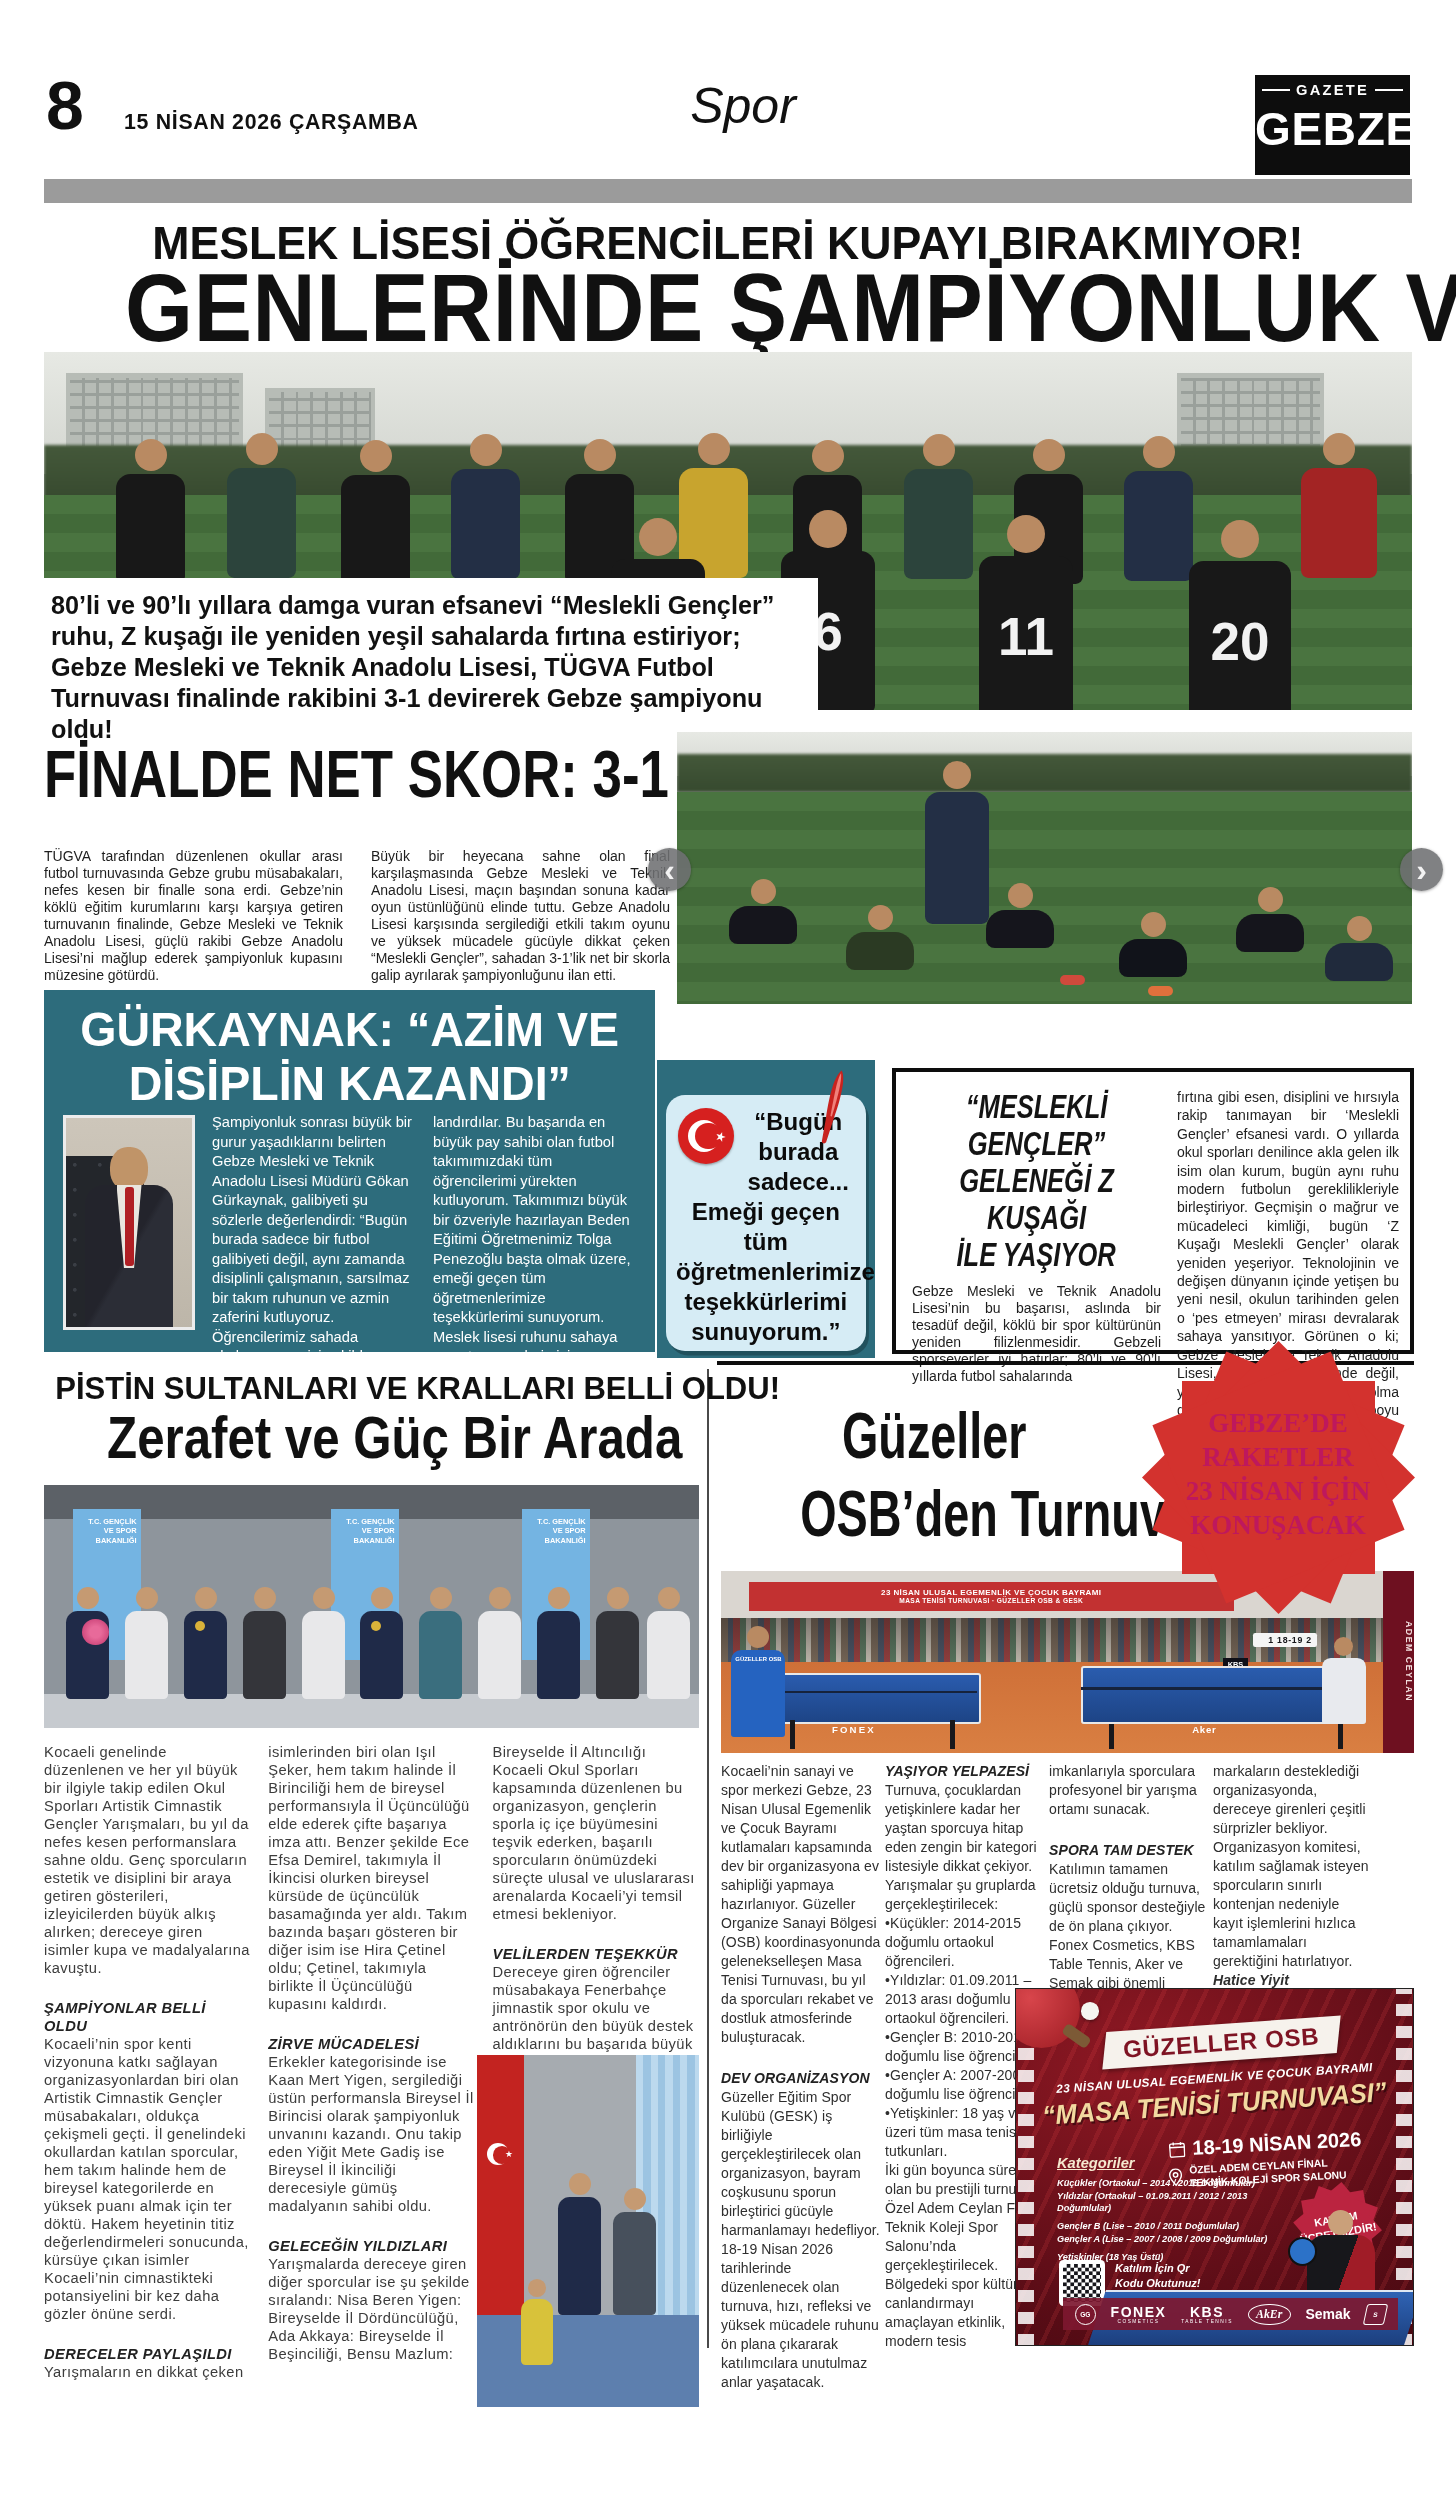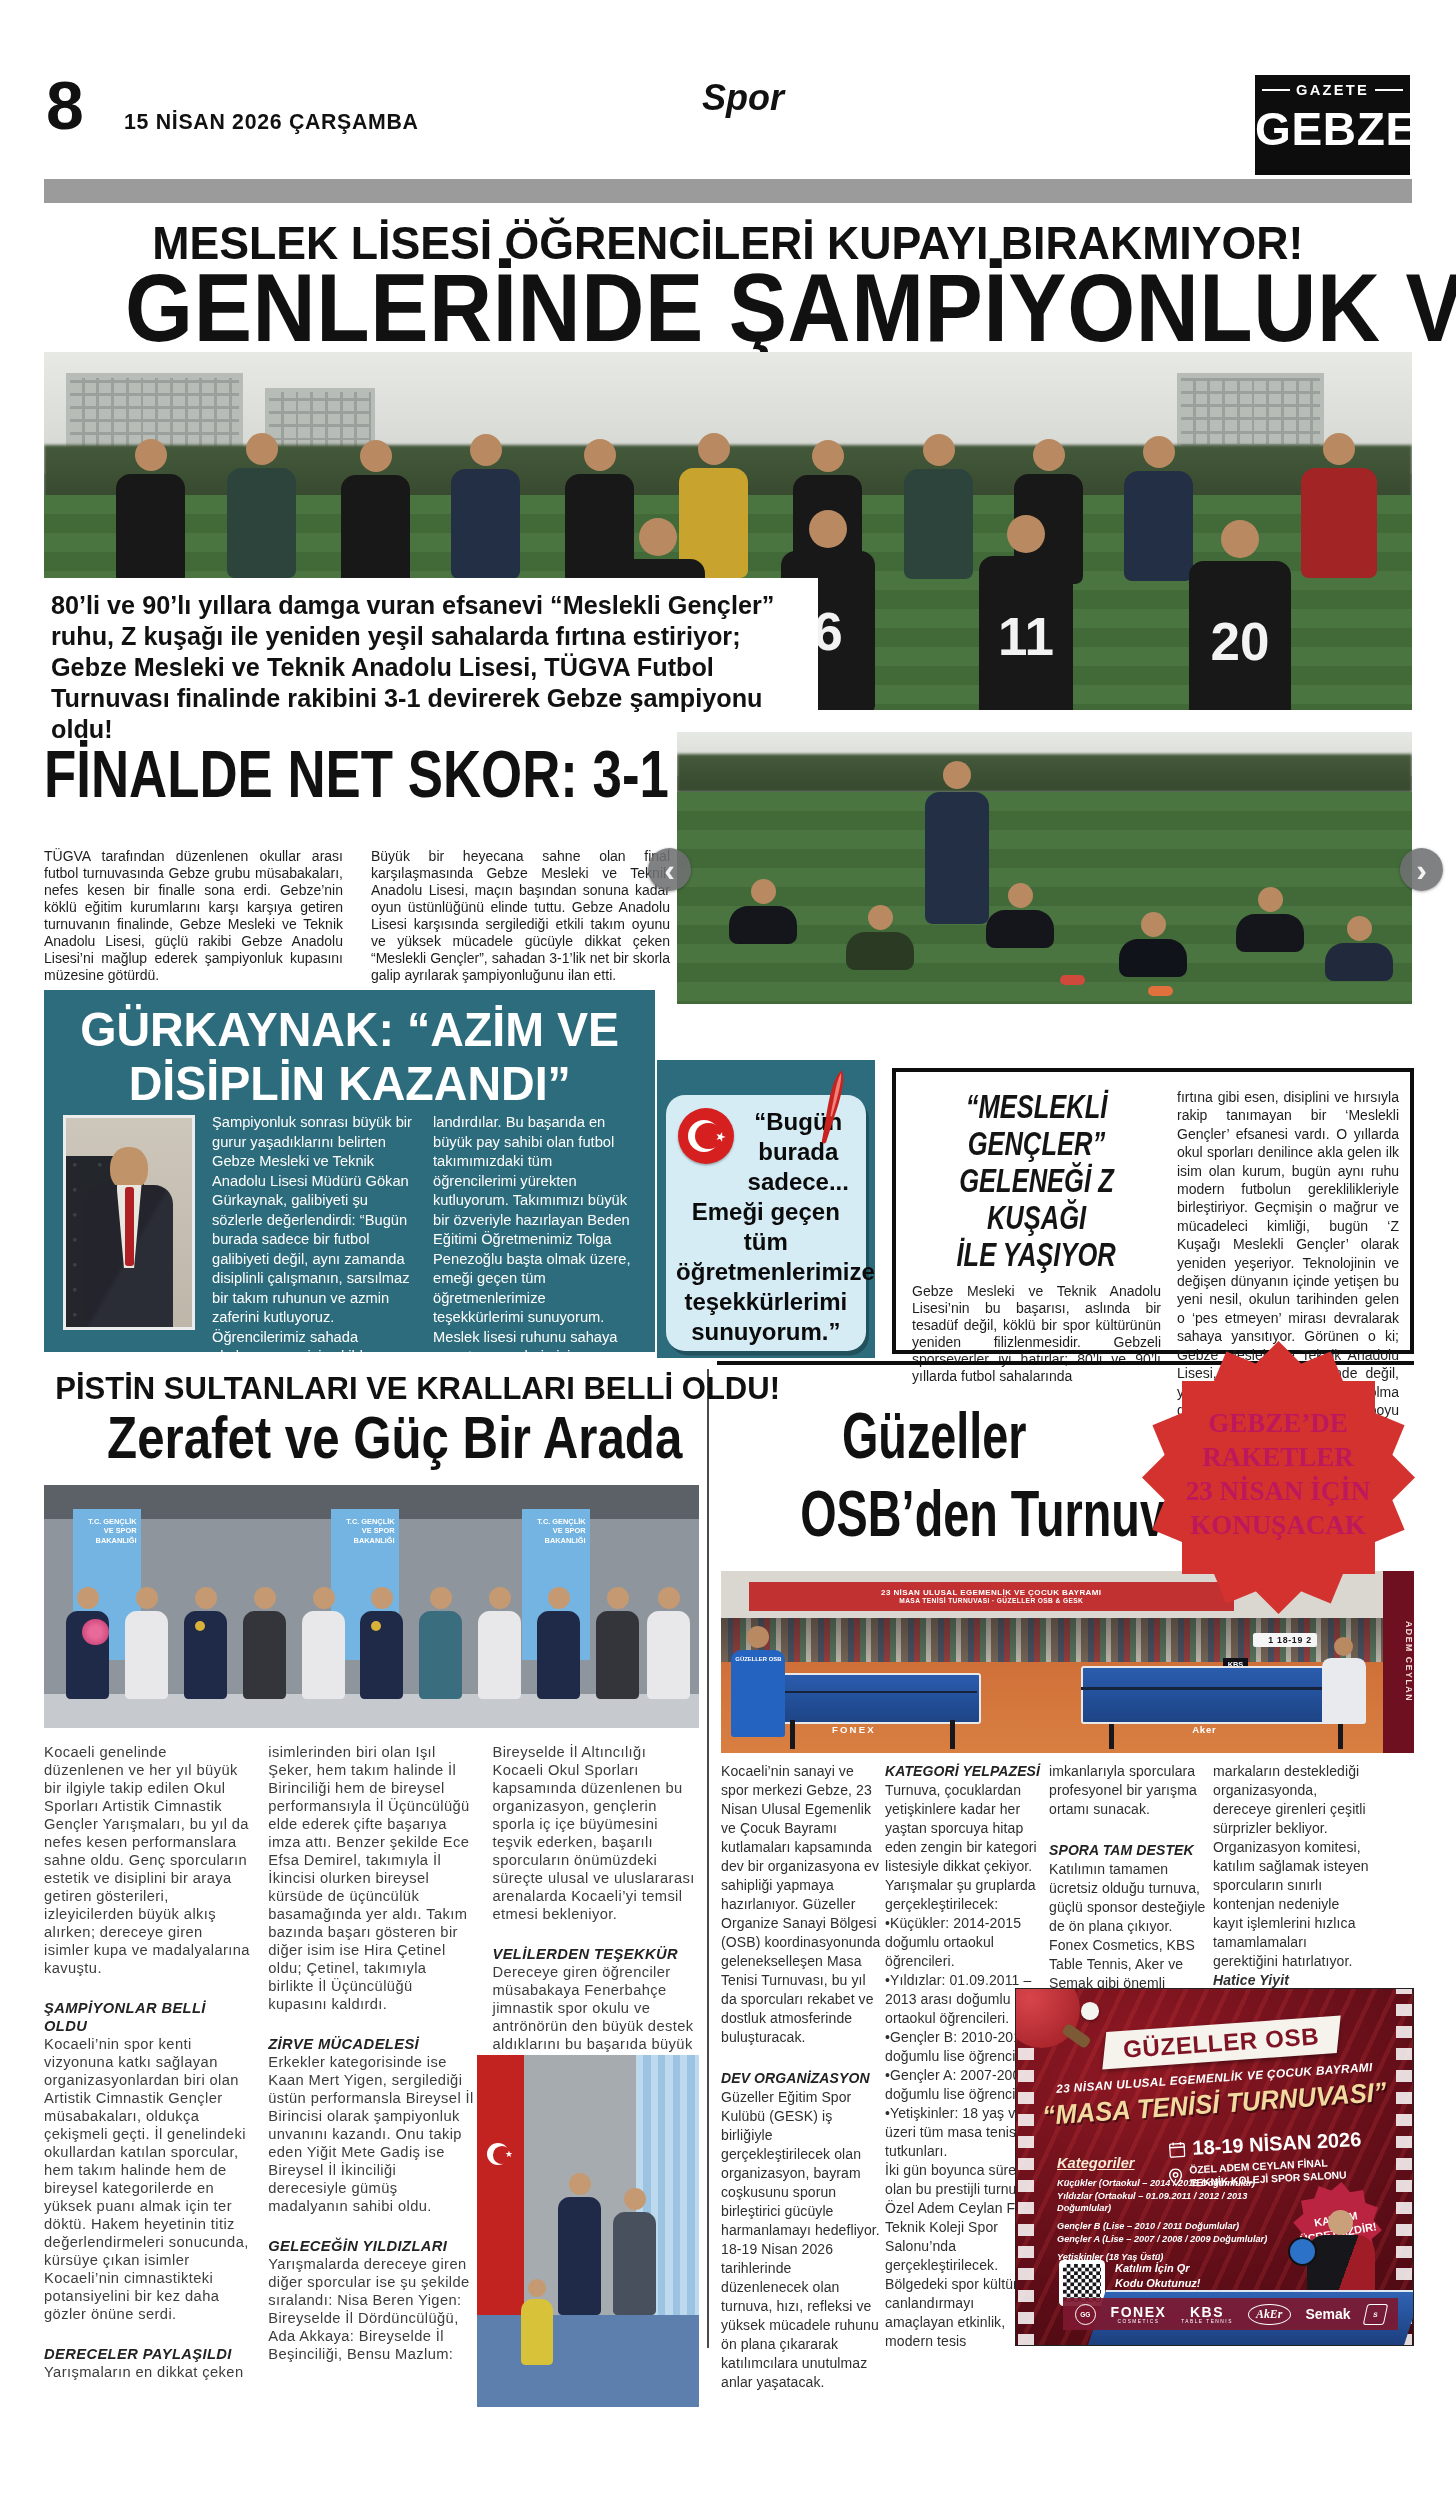--- a/index.html
+++ b/index.html
@@ -6,21 +6,21 @@
   #page{position:relative;width:1456px;height:2512px;background:#ffffff;overflow:hidden;
         font-family:"Liberation Sans",sans-serif;color:#111;}
   .abs{position:absolute;}
   .cx{display:inline-block;transform-origin:center;}
   .cxl{display:inline-block;transform-origin:left center;}
   .photo{position:absolute;overflow:hidden;background:#9aa29a;}
 
   
   .pagenum{font-size:68px;font-weight:900;line-height:1;}
   .pagedate{font-size:21.3px;font-weight:600;letter-spacing:0.7px;}
-  .sectiontitle{font-size:36px;font-weight:700;font-style:italic;}
+  .sectiontitle{font-size:50px;font-weight:400;font-style:italic;}
   .logo{background:#0d0d0d;color:#fff;text-align:center;padding-top:5.9px;box-sizing:border-box;}
   .logo .gzrow{display:flex;align-items:center;gap:5.9px;padding:1.5px 7.4px 0 7.4px;}
   .logo .gzrow:before,.logo .gzrow:after{content:"";flex:1;height:2.2px;background:#fff;}
   .logo .gz{font-size:14.7px;font-weight:700;letter-spacing:2.2px;}
   .logo .gb{font-size:46px;font-weight:900;letter-spacing:0.7px;line-height:1.35;}
   .graybar{background:var(--bar_gray,#9b9b9b);}
 
   
   .kicker1{font-size:47px;font-weight:900;text-align:center;white-space:nowrap;}
   .head1{font-size:97px;font-weight:900;text-align:center;white-space:nowrap;letter-spacing:0.7px;}
@@ -535,21 +535,21 @@
     <div class="tt-panel">ADEM CEYLAN</div>
   </div>
 
   <div class="abs colflex" style="left:721px;top:1762px;width:693px;gap:4px;">
     <div class="c osbtxt" style="width:160px;">
       <div>Kocaeli’nin sanayi ve spor merkezi Gebze, 23 Nisan Ulusal Egemenlik ve Çocuk Bayramı kutlamaları kapsamında dev bir organizasyona ev sahipliği yapmaya hazırlanıyor. Güzeller Organize Sanayi Bölgesi (OSB) koordinasyonunda gelenekselleşen Masa Tenisi Turnuvası, bu yıl da sporcuları rekabet ve dostluk atmosferinde buluşturacak.</div>
       <div class="colsub mt">DEV ORGANİZASYON</div>
       <div>Güzeller Eğitim Spor Kulübü (GESK) iş birliğiyle gerçekleştirilecek olan organizasyon, bayram coşkusunu sporun birleştirici gücüyle harmanlamayı hedefliyor. 18-19 Nisan 2026 tarihlerinde düzenlenecek olan turnuva, hızı, refleksi ve yüksek mücadele ruhunu ön plana çıkararak katılımcılara unutulmaz anlar yaşatacak.</div>
     </div>
     <div class="c osbtxt" style="width:160px;">
-      <div class="colsub">KATEGORİ YELPAZESİ</div>
+      <div class="colsub">YAŞIYOR YELPAZESİ</div>
       <div>Turnuva, çocuklardan yetişkinlere kadar her yaştan sporcuya hitap eden zengin bir kategori listesiyle dikkat çekiyor. Yarışmalar şu gruplarda gerçekleştirilecek:</div>
       <div>•Küçükler: 2014-2015 doğumlu ortaokul öğrencileri.</div>
       <div>•Yıldızlar: 01.09.2011 – 2013 arası doğumlu ortaokul öğrencileri.</div>
       <div>•Gençler B: 2010-2011 doğumlu lise öğrencileri.</div>
       <div>•Gençler A: 2007-2009 doğumlu lise öğrencileri.</div>
       <div>•Yetişkinler: 18 yaş ve üzeri tüm masa tenisi tutkunları.</div>
       <div>İki gün boyunca sürecek olan bu prestijli turnuva, Özel Adem Ceylan Final Teknik Koleji Spor Salonu’nda gerçekleştirilecek. Bölgedeki spor kültürünü canlandırmayı amaçlayan etkinlik, modern tesis</div>
     </div>
     <div class="c osbtxt" style="width:160px;">
       <div>imkanlarıyla sporculara profesyonel bir yarışma ortamı sunacak.</div>

